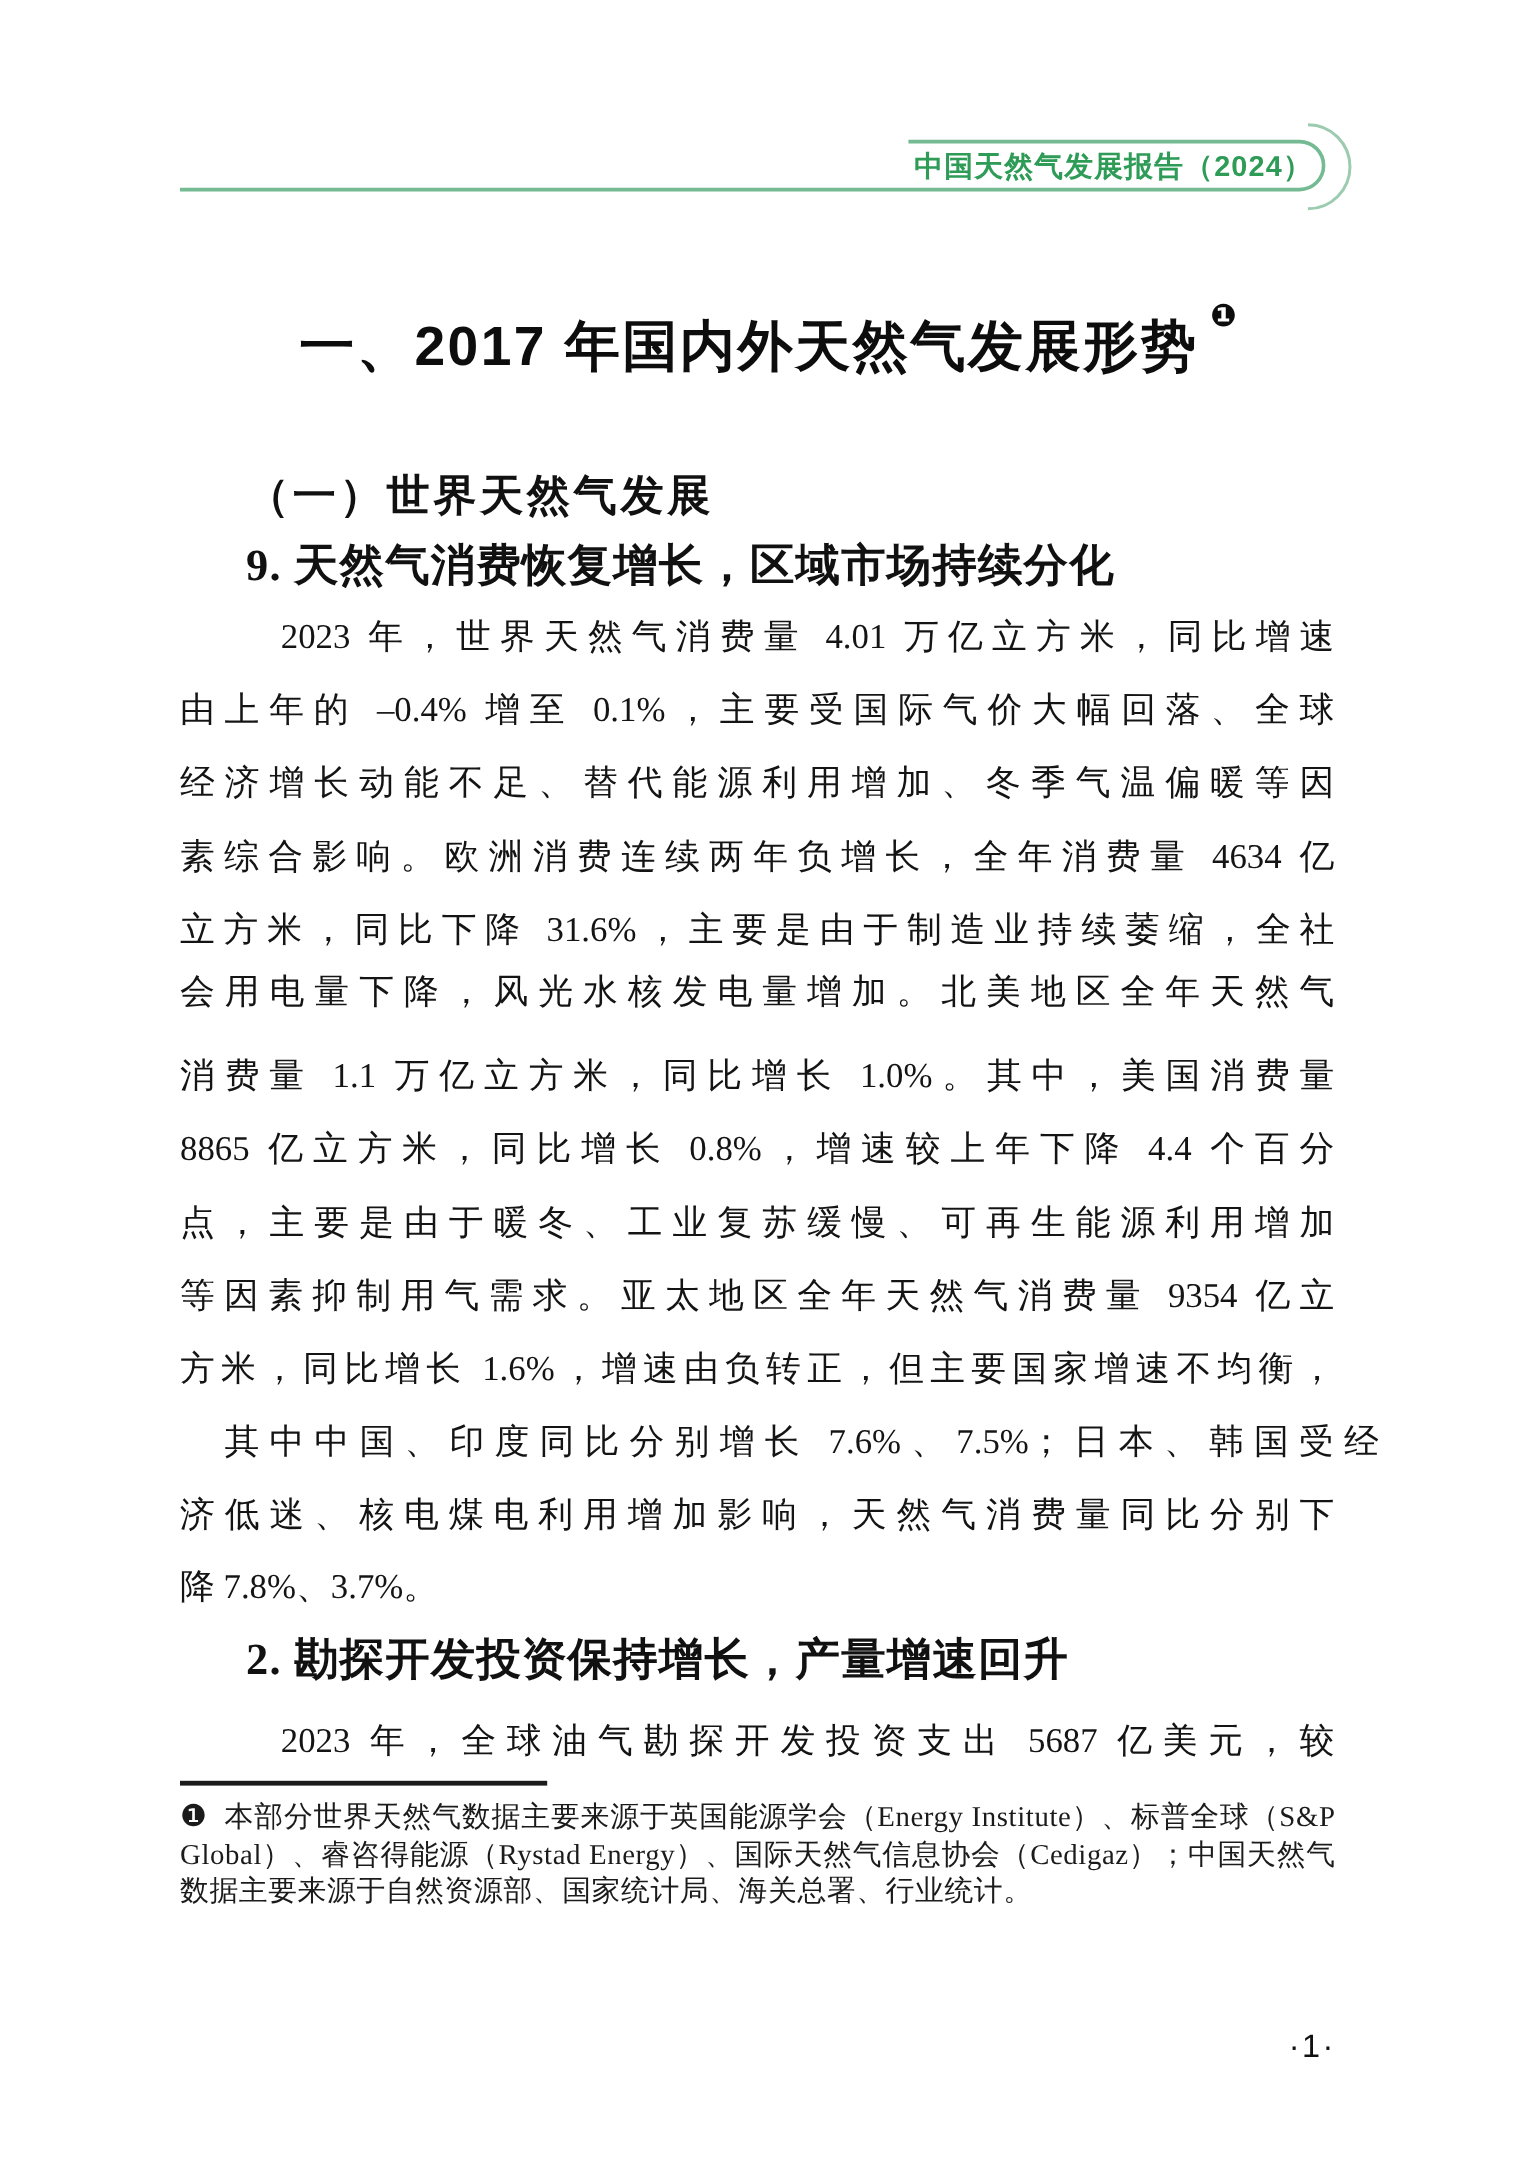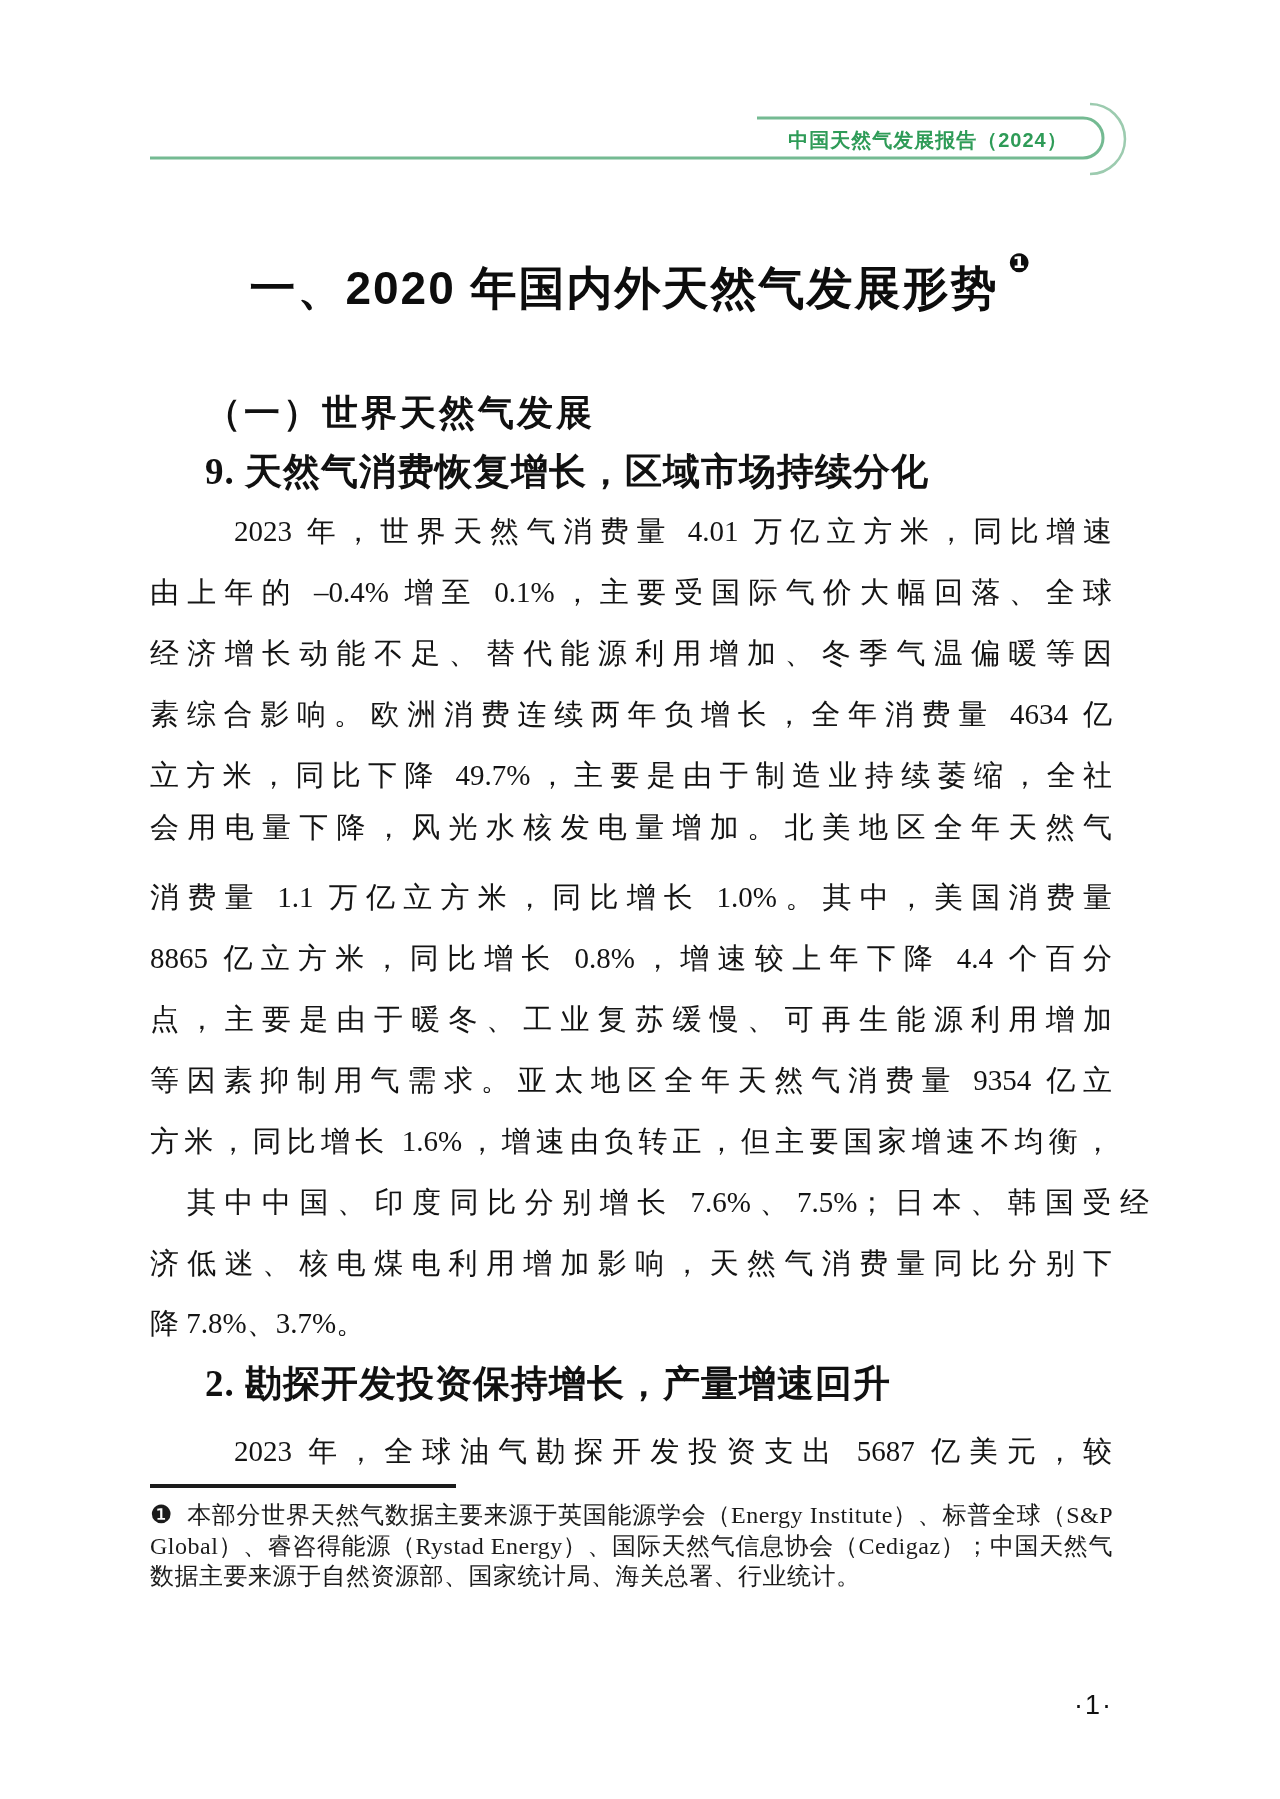--- a/index.html
+++ b/index.html
@@ -8,21 +8,21 @@
     font-family:"Liberation Serif","DejaVu Serif",serif;color:#141414;
     overflow:hidden;
   }
   .abs{position:absolute;}
 
   
   #header-svg{left:0;top:0;width:1280px;height:190px;}
   .header-title{
     left:752px;top:121px;width:352px;height:38px;line-height:38px;
     text-align:center;font-family:"Liberation Sans","DejaVu Sans",sans-serif;
-    font-weight:bold;font-size:20px;letter-spacing:1px;color:#2e9b57;
+    font-weight:bold;font-size:24px;letter-spacing:1px;color:#2e9b57;
   }
 
   
   .doc-title{
     left:0;top:258px;width:1280px;text-align:center;
     font-family:"Liberation Sans","DejaVu Sans",sans-serif;
     font-weight:bold;font-size:46px;letter-spacing:2px;color:#0d0d0d;
     white-space:nowrap;
   }
   .doc-title sup{
@@ -70,33 +70,33 @@
 <body>
 
 <svg id="header-svg" class="abs" viewBox="0 0 1280 190" xmlns="http://www.w3.org/2000/svg" aria-hidden="true">
   <path d="M150 158 H1083 A20 20 0 0 0 1083 118 H757" fill="none" stroke="#74ba92" stroke-width="3"></path>
   <path d="M1090 174 A35 35 0 0 0 1090 104" fill="none" stroke="#9ccbaf" stroke-width="2.5"></path>
 </svg>
 
 <div class="abs header-title">中国天然气发展报告（2024）</div>
 
 <div class="abs doc-title">
-  <span>一、2020 年国内外天然气发展形势</span><sup>❶</sup>
+  <span>一、2017 年国内外天然气发展形势</span><sup>❶</sup>
 </div>
 
 <div class="abs sec-heading">（一）世界天然气发展</div>
 
 <div id="sub1" class="abs sub-heading">9. 天然气消费恢复增长，区域市场持续分化</div>
 
 <div class="abs body-col" style="top:506px;height:854px;">
   <div class="bline indent" style="top:0px;">2023 年，世界天然气消费量 4.01 万亿立方米，同比增速</div>
   <div class="bline" style="top:61px;">由上年的 –0.4% 增至 0.1%，主要受国际气价大幅回落、全球</div>
   <div class="bline" style="top:122px;">经济增长动能不足、替代能源利用增加、冬季气温偏暖等因</div>
   <div class="bline" style="top:183px;">素综合影响。欧洲消费连续两年负增长，全年消费量 4634 亿</div>
-  <div class="bline" style="top:244px;">立方米，同比下降 49.7%，主要是由于制造业持续萎缩，全社</div>
+  <div class="bline" style="top:244px;">立方米，同比下降 31.6%，主要是由于制造业持续萎缩，全社</div>
   <div class="bline" style="top:296px;">会用电量下降，风光水核发电量增加。北美地区全年天然气</div>
   <div class="bline" style="top:366px;">消费量 1.1 万亿立方米，同比增长 1.0%。其中，美国消费量</div>
   <div class="bline" style="top:427px;">8865 亿立方米，同比增长 0.8%，增速较上年下降 4.4 个百分</div>
   <div class="bline" style="top:488px;">点，主要是由于暖冬、工业复苏缓慢、可再生能源利用增加</div>
   <div class="bline" style="top:549px;">等因素抑制用气需求。亚太地区全年天然气消费量 9354 亿立</div>
   <div class="bline" style="top:610px;">方米，同比增长 1.6%，增速由负转正，但主要国家增速不均衡，</div>
   <div class="bline" style="top:671px;margin-left:37px;">其中中国、印度同比分别增长 7.6%、7.5%；日本、韩国受经</div>
   <div class="bline" style="top:732px;">济低迷、核电煤电利用增加影响，天然气消费量同比分别下</div>
   <div class="bline lastline" style="top:792px;">降 7.8%、3.7%。</div>
 </div>

